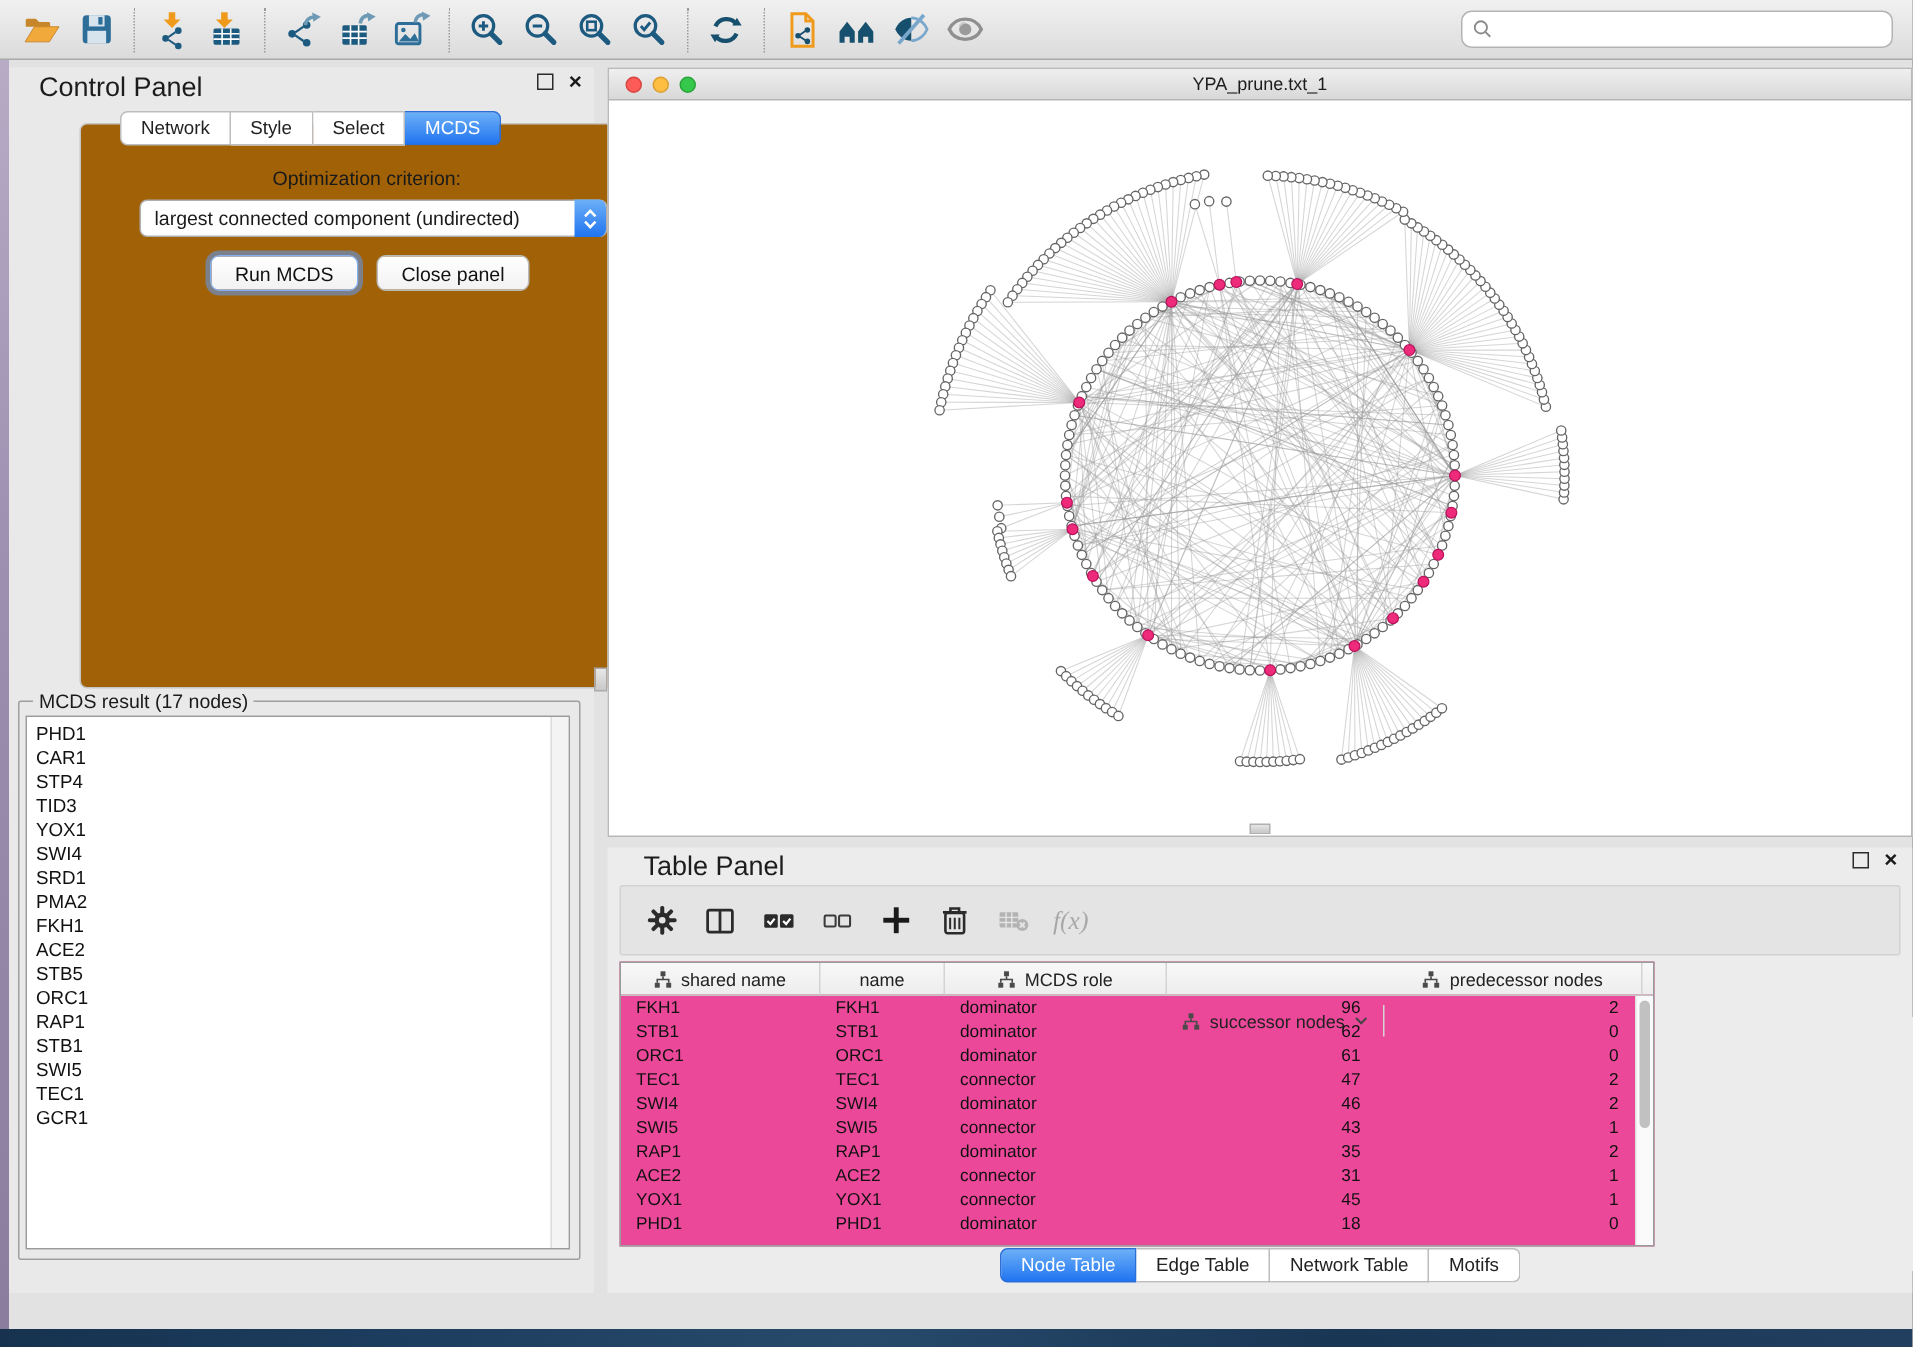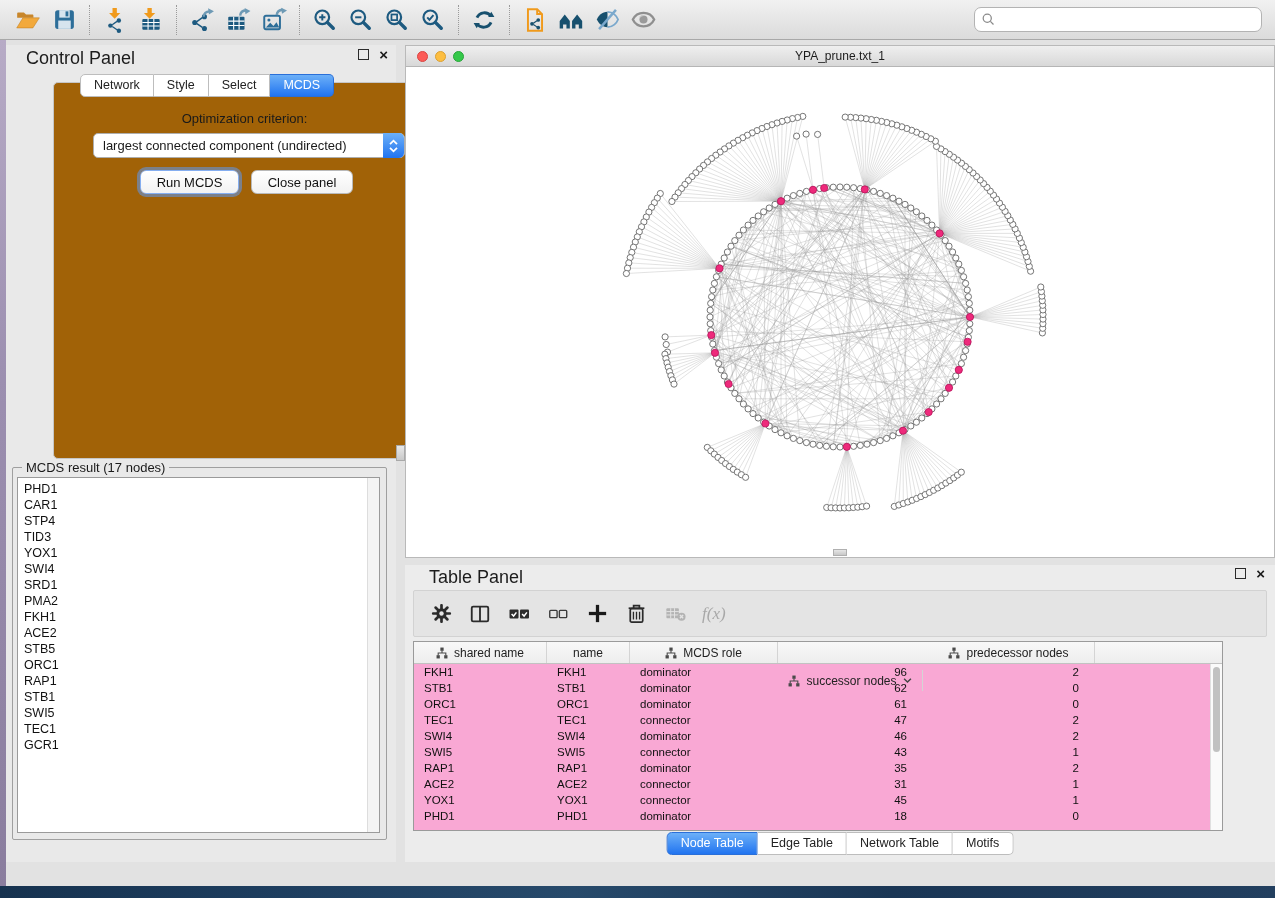--- a/index.html
+++ b/index.html
@@ -70,21 +70,21 @@
   #net-canvas{position:absolute;left:0;top:21px;width:868px;height:490px;}
   #h-handle{position:absolute;left:427px;bottom:1px;width:14px;height:7px;
     background:linear-gradient(#e6e6e6,#c8c8c8);border:1px solid #b0b0b0;box-sizing:border-box;}
   
   #table-panel{position:absolute;left:405px;top:565px;width:870px;height:297px;background:#ececec;}
   #tp-toolbar{position:absolute;left:8px;top:25px;width:854px;height:47px;background:#e4e4e4;
     border:1px solid #d2d2d2;border-radius:2px;display:flex;align-items:center;gap:15px;
     padding-left:15px;box-sizing:border-box;}
   .tp-ico{width:24px;height:24px;display:flex;align-items:center;justify-content:center;}
   .fx-label{font-family:"Liberation Serif",serif;font-style:italic;font-size:17px;color:#a8a8a8;}
-  #node-table{position:absolute;left:8px;top:76px;width:810px;height:190px;background:#f9a8d4;
+  #node-table{position:absolute;left:8px;top:76px;width:690px;height:190px;background:#ec4899;
     border:1px solid #9a9a9a;box-sizing:border-box;overflow:hidden;}
   #nt-header{display:flex;height:21px;background:linear-gradient(#f8f8f8,#ededed);
     border-bottom:1px solid #c2c2c2;}
   .nt-hcell{display:flex;align-items:center;justify-content:center;gap:6px;font-size:12px;
     color:#222;border-right:1px solid #d4d4d4;box-sizing:border-box;height:100%;}
   .nt-row{display:flex;height:16px;}
   .nt-cell{font-size:11.5px;color:#111;box-sizing:border-box;line-height:16px;
     white-space:nowrap;overflow:hidden;}
   .nt-cell.txt{padding-left:10px;text-align:left;}
   .nt-cell.num{padding-right:16px;text-align:right;}

